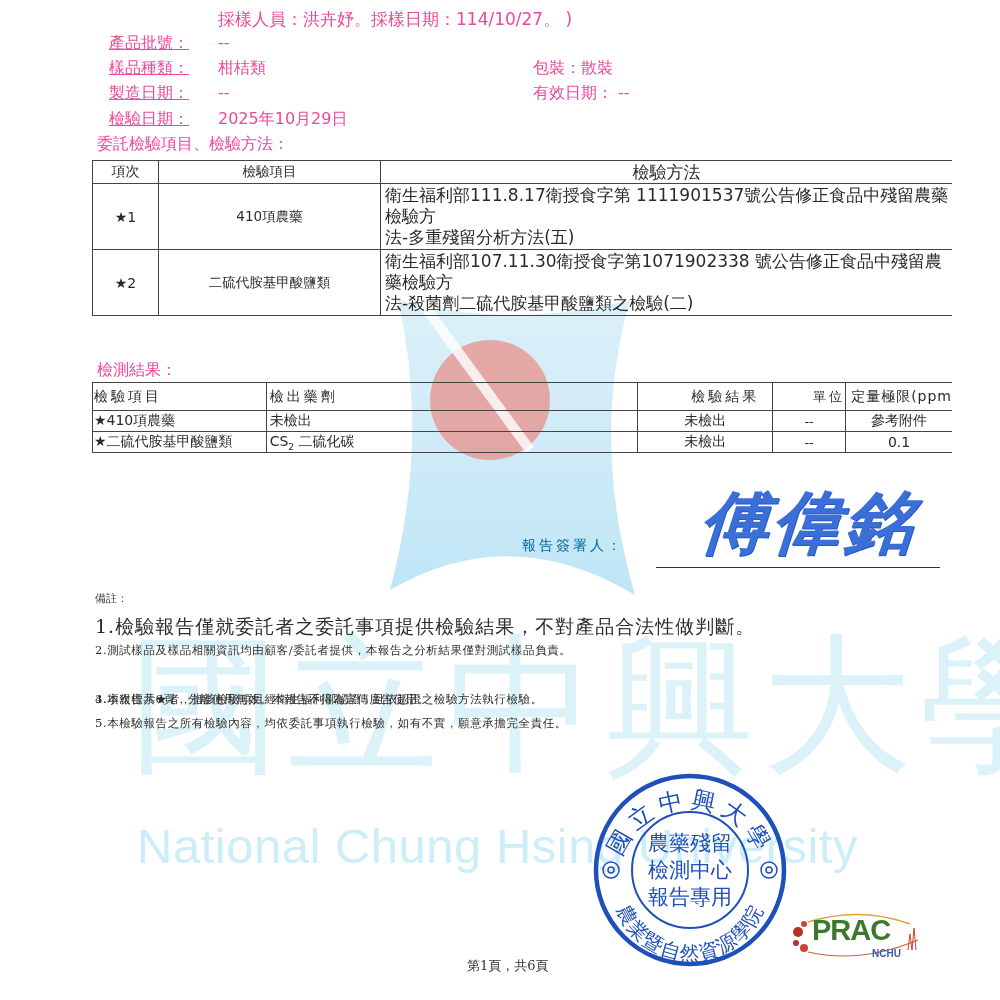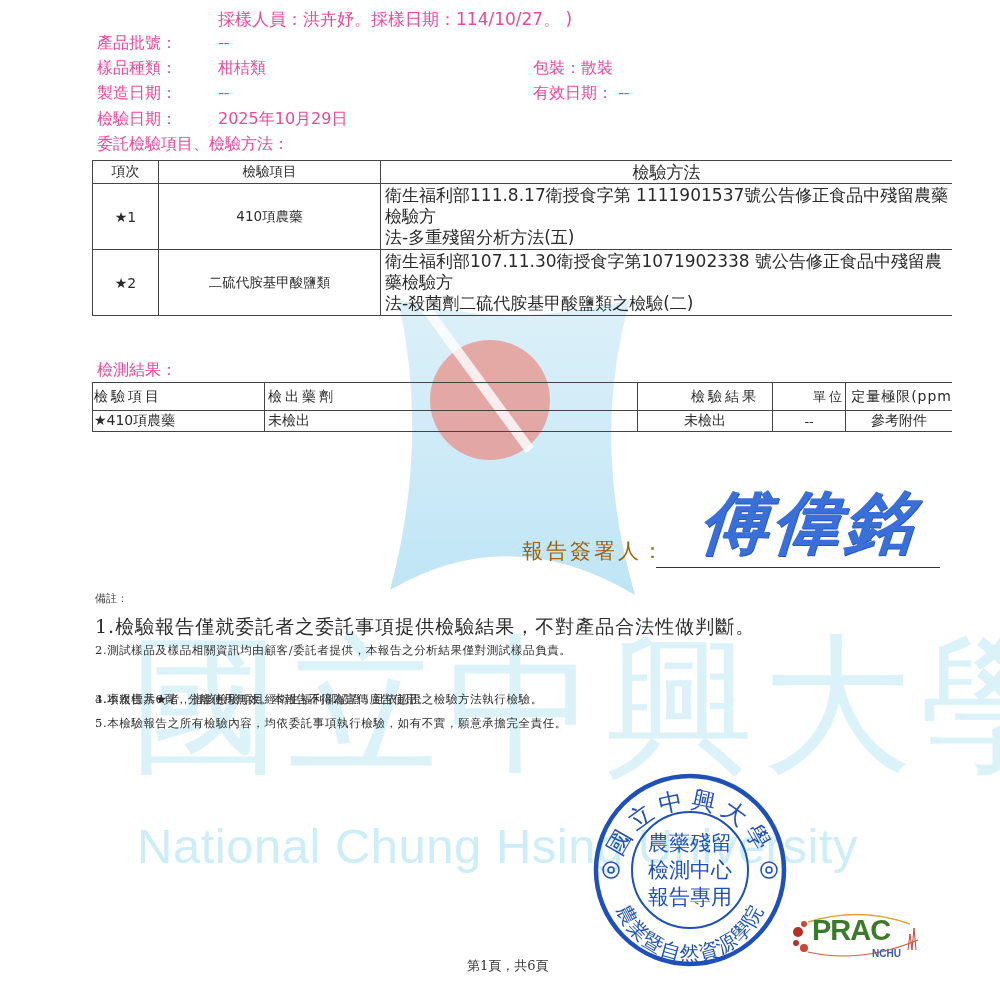--- a/index.html
+++ b/index.html
@@ -11,21 +11,21 @@
     .wm-cjk { position: absolute; left: 130px; top: 620px; width: 760px; height: 170px; z-index: 0;
       font-family: "DejaVu Serif", serif; font-size: 150px; line-height: 170px; color: #c9ecf7; opacity: .65;
       letter-spacing: 8px; white-space: nowrap; }
     .wm-en { position: absolute; left: 137px; top: 818px; z-index: 0; font-family: "Liberation Sans", sans-serif;
       font-size: 49px; color: #cdeef8; white-space: nowrap; letter-spacing: 0.5px; }
 
     .content { position: absolute; inset: 0; z-index: 2; }
 
     
     .info-row { position: absolute; font-size: 16px; color: #ec4899; white-space: nowrap; }
-    .lbl { position: absolute; left: 97px; }
+    .lbl { position: absolute; left: 109px; text-decoration: underline; }
     .val { position: absolute; left: 218px; }
     .lbl2 { position: absolute; left: 533px; }
 
     
     table { border-collapse: collapse; position: absolute; background: transparent; }
     .t1 { left: 92px; top: 160px; width: 860px; font-size: 13px; }
     .t1 td, .t1 th { border: 1.5px solid #444; font-weight: normal; }
     .t1 th { height: 23px; text-align: center; font-size: 13px; }
     .t1 td { height: 66px; vertical-align: middle; }
     .t1 .c1 { width: 66px; text-align: center; font-size: 14px; }
@@ -40,21 +40,21 @@
     .t2 td { height: 21px; }
     .t2 .d1 { width: 175px; text-align: left; padding-left: 1px; font-size: 14px; }
     .t2 .d2 { width: 383px; text-align: left; padding-left: 3px; font-size: 14px; }
     .t2 .d3 { width: 136px; text-align: center; font-size: 14px; }
     .t2 .d4 { width: 60px; text-align: center; font-size: 13px; }
     .t2 .d5 { text-align: center; font-size: 14px; border-right: none; }
     .t2 th.d5 { letter-spacing: 1px; text-align: right; padding-left: 5px; }
     sub { font-size: 9px; }
 
     
-    .sig-label { position: absolute; left: 522px; top: 537px; font-family: "DejaVu Serif", serif; font-size: 21px; letter-spacing: 3px; color: #a16207; }
+    .sig-label { position: absolute; left: 522px; top: 537px; font-family: "DejaVu Serif", serif; font-size: 14px; letter-spacing: 3px; color: #0369a1; }
     .sig-line { position: absolute; left: 656px; top: 567px; width: 284px; border-top: 1.5px solid #333; }
     .sig-name { position: absolute; left: 700px; top: 478px; font-family: "DejaVu Serif", serif; font-size: 68px; font-weight: bold;
       color: #3a6fd8; font-style: italic; letter-spacing: 4px; transform: skewX(-4deg); text-shadow: 1px 1px 0 #2656c9; }
 
     
     .notes-title { position: absolute; left: 95px; top: 591px; font-family: "DejaVu Serif", serif; font-size: 11px; color: #444; }
     .note { position: absolute; left: 95px; font-family: "DejaVu Serif", serif; color: #2c2c2c; white-space: nowrap; }
     .note.big { font-size: 19px; top: 614px; letter-spacing: 1px; }
     .note.small { font-size: 11.5px; letter-spacing: 0.6px; }
 
@@ -145,20 +145,27 @@
       <th class="d3">檢驗結果</th>
       <th class="d4">單位</th>
       <th class="d5">定量極限(ppm</th>
     </tr>
     <tr>
       <td class="d1">★410項農藥</td>
       <td class="d2">未檢出</td>
       <td class="d3">未檢出</td>
       <td class="d4">--</td>
       <td class="d5">參考附件</td>
+    </tr>
+    <tr>
+      <td class="d1">★二硫代胺基甲酸鹽類</td>
+      <td class="d2"><span>CS</span><sub>2</sub><span> 二硫化碳</span></td>
+      <td class="d3">未檢出</td>
+      <td class="d4">--</td>
+      <td class="d5">0.1</td>
     </tr>
   </tbody>
     </table>
 
   <div class="sig-name">傅偉銘</div>
   <div class="sig-label">報告簽署人：</div>
   <div class="sig-line"></div>
 
   <div class="notes-title">備註：</div>
   <div class="note big">1.檢驗報告僅就委託者之委託事項提供檢驗結果，不對產品合法性做判斷。</div>

